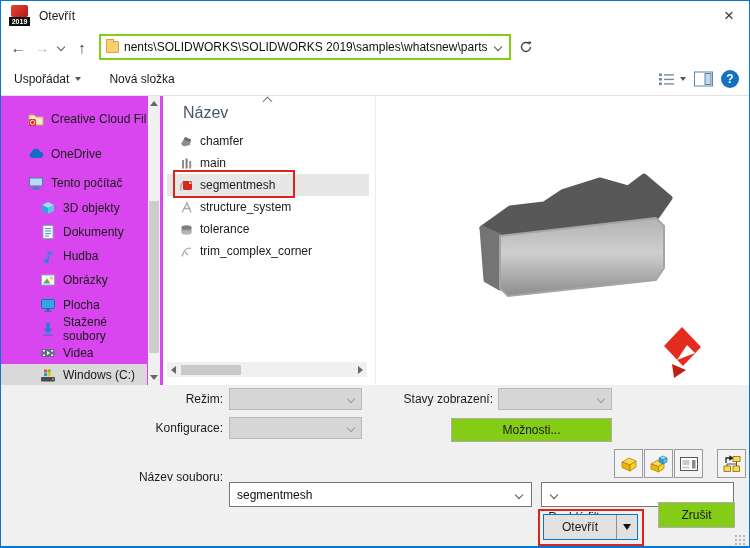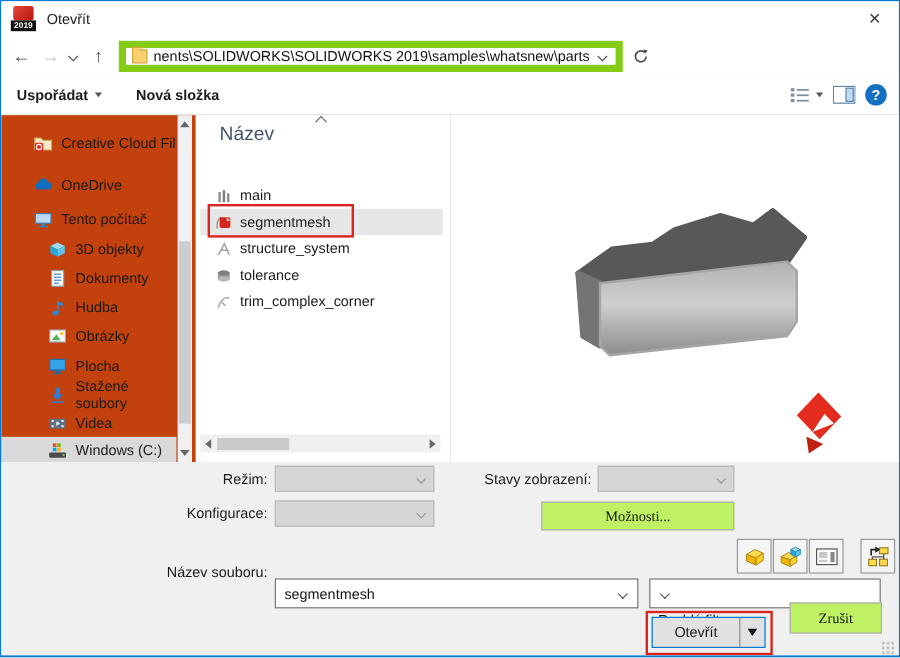--- a/index.html
+++ b/index.html
@@ -15,44 +15,44 @@
   .close-btn { position:absolute; right:0; top:0; width:40px; height:30px; display:flex; align-items:center; justify-content:center; font-size:17px; color:#333; cursor:pointer; }
 
   
   .navrow { position:absolute; left:0; top:30px; width:748px; height:32px; background:#fff; display:flex; align-items:center; }
   .nav-glyph { font-size:15px; color:#444; text-align:center; }
   .g-back { width:26px; margin-left:4px; }
   .g-fwd  { width:22px; color:#bdbdbd; }
   .chev { display:inline-block; width:6px; height:6px; border-right:1.4px solid #555; border-bottom:1.4px solid #555; transform:rotate(45deg); }
   .g-navchev { width:16px; display:flex; justify-content:center; align-items:center; }
   .g-up { width:26px; }
-  .addressbar { flex:0 0 405px; height:26px; border:6px solid #84cc16; background:#fff; display:flex; align-items:center; margin-left:4px; }
+  .addressbar { flex:0 0 405px; height:26px; border:2px solid #84cc16; background:#fff; display:flex; align-items:center; margin-left:4px; }
   .addr-folder { width:13px; height:12px; background:#f7d070; border:1px solid #d9a43b; border-radius:1px; margin:0 5px 0 5px; position:relative; }
   .addr-folder:before { content:""; position:absolute; left:-1px; top:-3px; width:6px; height:3px; background:#f7d070; border:1px solid #d9a43b; border-bottom:none; border-radius:1px 1px 0 0; }
   .addr-text { flex:1; font-size:12px; color:#111; white-space:nowrap; overflow:hidden; }
   .addr-chev { width:22px; display:flex; justify-content:center; align-items:center; }
   .refresh-btn { width:26px; height:26px; display:flex; align-items:center; justify-content:center; margin-left:2px; }
   .searchbox { flex:0 0 209px; height:26px; border:1px solid #d6d6d6; background:#fff; margin-left:5px; margin-right:5px; display:flex; align-items:center; }
   .search-text { flex:1; font-size:12px; color:#747474; padding-left:7px; white-space:nowrap; overflow:hidden; }
   .search-icon { width:26px; display:flex; align-items:center; justify-content:center; }
 
   
   .toolbar { position:absolute; left:0; top:62px; width:748px; height:33px; background:#fff; border-bottom:1px solid #e2e2e2; display:flex; align-items:center; }
-  .tb-item { font-size:12px; color:#1a1a1a; display:flex; align-items:center; gap:6px; cursor:pointer;font-weight:bold; }
+  .tb-item { font-size:12px; color:#1a1a1a; display:flex; align-items:center; gap:6px; cursor:pointer; }
   .tb-organize { margin-left:13px; }
   .tb-newfolder { margin-left:28px; }
   .tb-right { position:absolute; right:10px; display:flex; align-items:center; gap:8px; }
   .tb-viewmode { display:flex; align-items:center; gap:5px; cursor:pointer; }
   .help-circle { width:18px; height:18px; border-radius:50%; background:#1470c0; color:#fff; font-size:12px; font-weight:bold; display:flex; align-items:center; justify-content:center; cursor:pointer; }
 
   
   .content { position:absolute; left:0; top:95px; width:748px; height:289px; background:#fff; }
 
   
-  .sidebar { position:absolute; left:0; top:0; width:162px; height:289px; background:#c2410c; }
+  .sidebar { position:absolute; left:0; top:0; width:162px; height:289px; background:#d946ef; }
   .side-row { position:absolute; left:0; width:146px; height:22px; display:flex; align-items:center; font-size:12px; color:#1a1a1a; cursor:pointer; }
   .side-row .ic { width:16px; height:16px; flex:0 0 16px; margin-right:7px; }
   .lvl0 { padding-left:27px; }
   .lvl1 { padding-left:39px; }
   .side-row.selected { background:#d9d9d9; }
   .side-scroll { position:absolute; right:3px; top:0; width:12px; height:289px; background:#f0f0f0; }
   .tri-up { width:0; height:0; border-left:4px solid transparent; border-right:4px solid transparent; border-bottom:5px solid #666; margin:5px auto 0; }
   .tri-down { width:0; height:0; border-left:4px solid transparent; border-right:4px solid transparent; border-top:5px solid #666; margin:0 auto; position:absolute; bottom:5px; left:2px; }
   .side-thumb { position:absolute; left:1px; top:105px; width:10px; height:152px; background:#cdcdcd; }
 
@@ -70,21 +70,21 @@
   .h-thumb { position:absolute; left:14px; top:2.5px; width:60px; height:10px; background:#c9c9c9; }
 
   
   .preview { position:absolute; left:374px; top:0; width:374px; height:289px; background:#fff; border-left:1px solid #ececec; }
 
   
   .bottom { position:absolute; left:0; top:384px; width:748px; height:162px; background:#f0f0f0; }
   .lbl { position:absolute; font-size:12px; color:#1a1a1a; text-align:right; }
   .combo-disabled { position:absolute; height:22px; background:#d6d6d6; border:1px solid #b9b9b9; }
   .combo-disabled .chev { position:absolute; right:7px; top:7px; border-color:#9a9a9a; }
-  .btn { position:absolute; background:#bef264; border:1px solid #adadad; font-size:12px; color:#1a1a1a; display:flex; align-items:center; justify-content:center; cursor:pointer;font-family:Liberation Serif, serif; }
+  .btn { position:absolute; background:#84cc16; border:1px solid #adadad; font-size:12px; color:#1a1a1a; display:flex; align-items:center; justify-content:center; cursor:pointer; }
   .qf-label { position:absolute; font-size:12px; color:#1a1a1a; }
   .qf-btn { position:absolute; width:29px; height:29px; background:#f4f4f4; border:1px solid #9a9a9a; display:flex; align-items:center; justify-content:center; cursor:pointer; }
   .input-box { position:absolute; height:25px; background:#fff; border:1px solid #767676; display:flex; align-items:center; font-size:12px; color:#111; cursor:text; }
   .input-box .val { flex:1; padding-left:7px; }
   .input-box .dd { width:24px; display:flex; justify-content:center; align-items:center; cursor:pointer; }
   .split-btn { position:absolute; left:542px; top:129px; width:95px; height:26px; border:1px solid #0078d7; background:#e1e1e1; display:flex; cursor:pointer; }
   .split-main { flex:1; display:flex; align-items:center; justify-content:center; font-size:12px; color:#1a1a1a; }
   .split-arrow { width:21px; border-left:1px solid #8f8f8f; display:flex; align-items:center; justify-content:center; }
   .tri-dn-b { width:0; height:0; border-left:4.5px solid transparent; border-right:4.5px solid transparent; border-top:6px solid #111; }
   .grip { position:absolute; right:3px; bottom:1px; width:12px; height:12px;
@@ -252,20 +252,27 @@
         <div class="tri-up"></div>
         <div class="side-thumb"></div>
         <div class="tri-down"></div>
       </div>
     </div>
 
     <div class="filelist">
       <div class="sort-caret"></div>
       <div class="fl-header">Název</div>
 
+      <div class="frow" style="top:34px">
+        <svg class="fic" viewBox="0 0 15 15">
+          <polygon points="2,10 6,3 12,5.5 11,11 5,12.5" fill="#8f8f8f"></polygon>
+          <polygon points="6,3 12,5.5 11,8 5,6" fill="#6f6f6f"></polygon>
+        </svg>
+        <span>chamfer</span>
+      </div>
       <div class="frow" style="top:56px">
         <svg class="fic" viewBox="0 0 15 15">
           <rect x="3" y="4" width="2" height="8.5" fill="#8f8f8f"></rect>
           <rect x="6.6" y="2.5" width="2" height="10" fill="#7d7d7d"></rect>
           <rect x="10.2" y="5" width="2" height="7.5" fill="#8f8f8f"></rect>
         </svg>
         <span>main</span>
       </div>
       <div class="frow selected" style="top:78px">
         <svg class="fic" viewBox="0 0 15 15">

